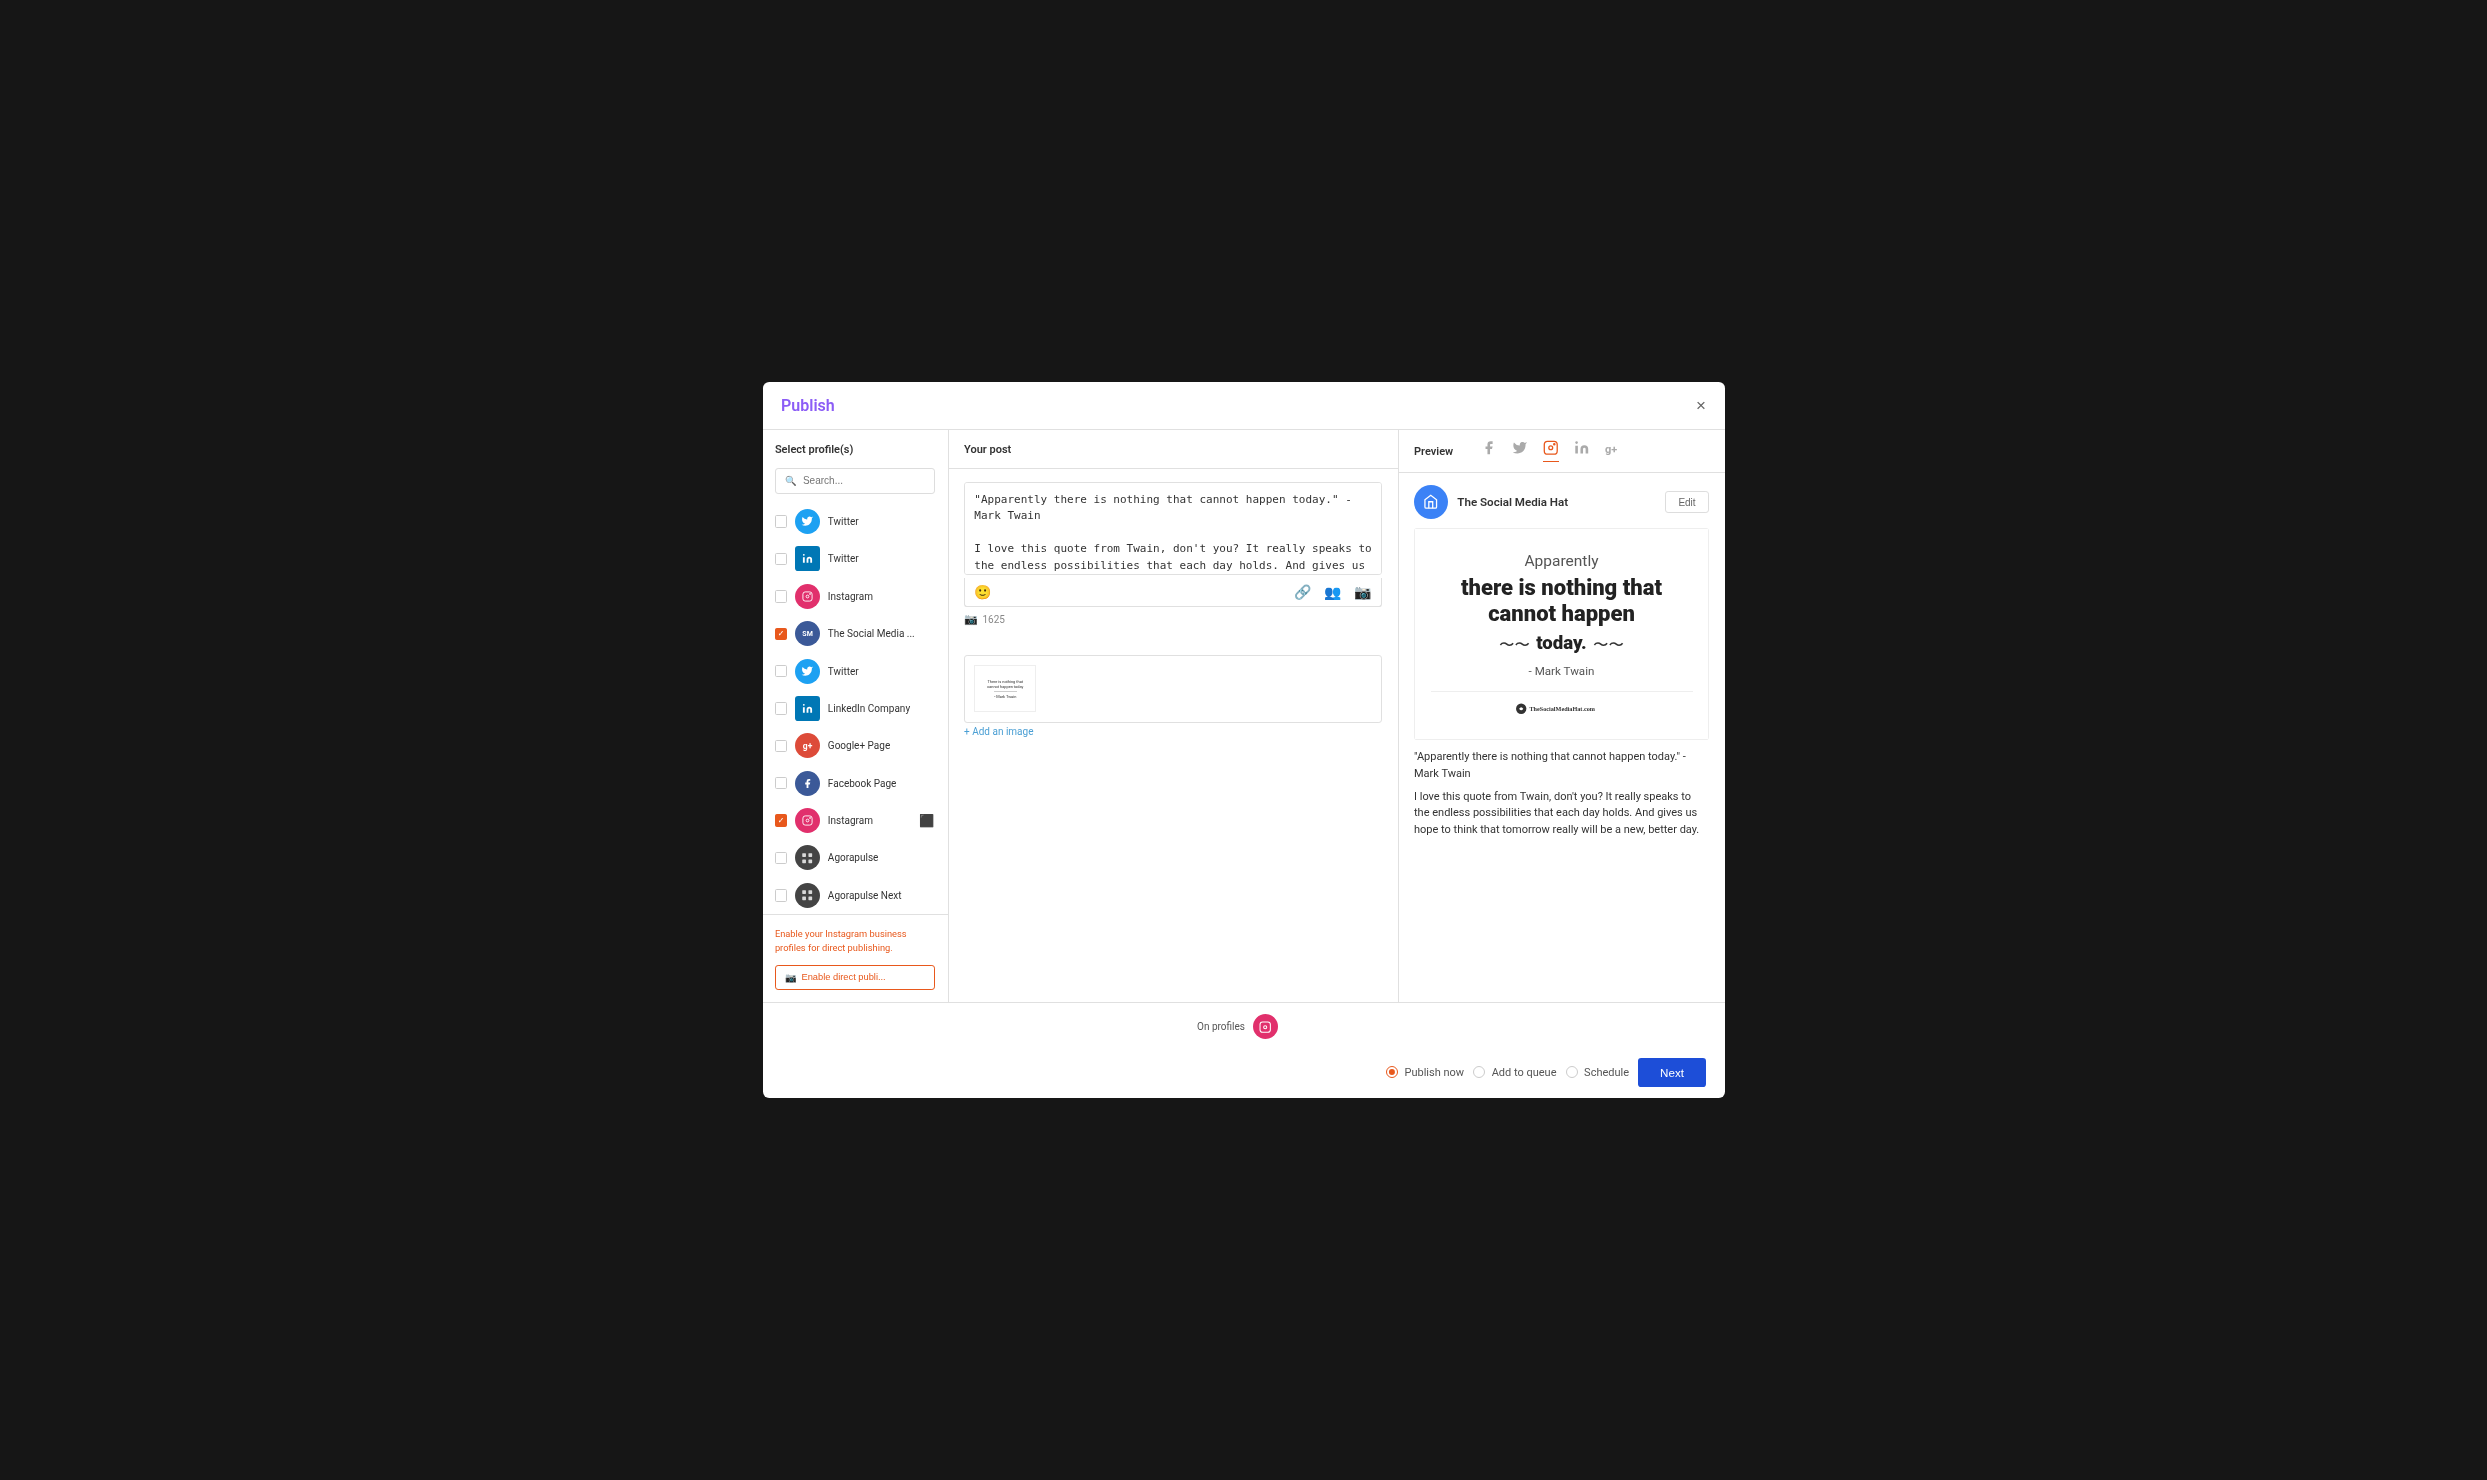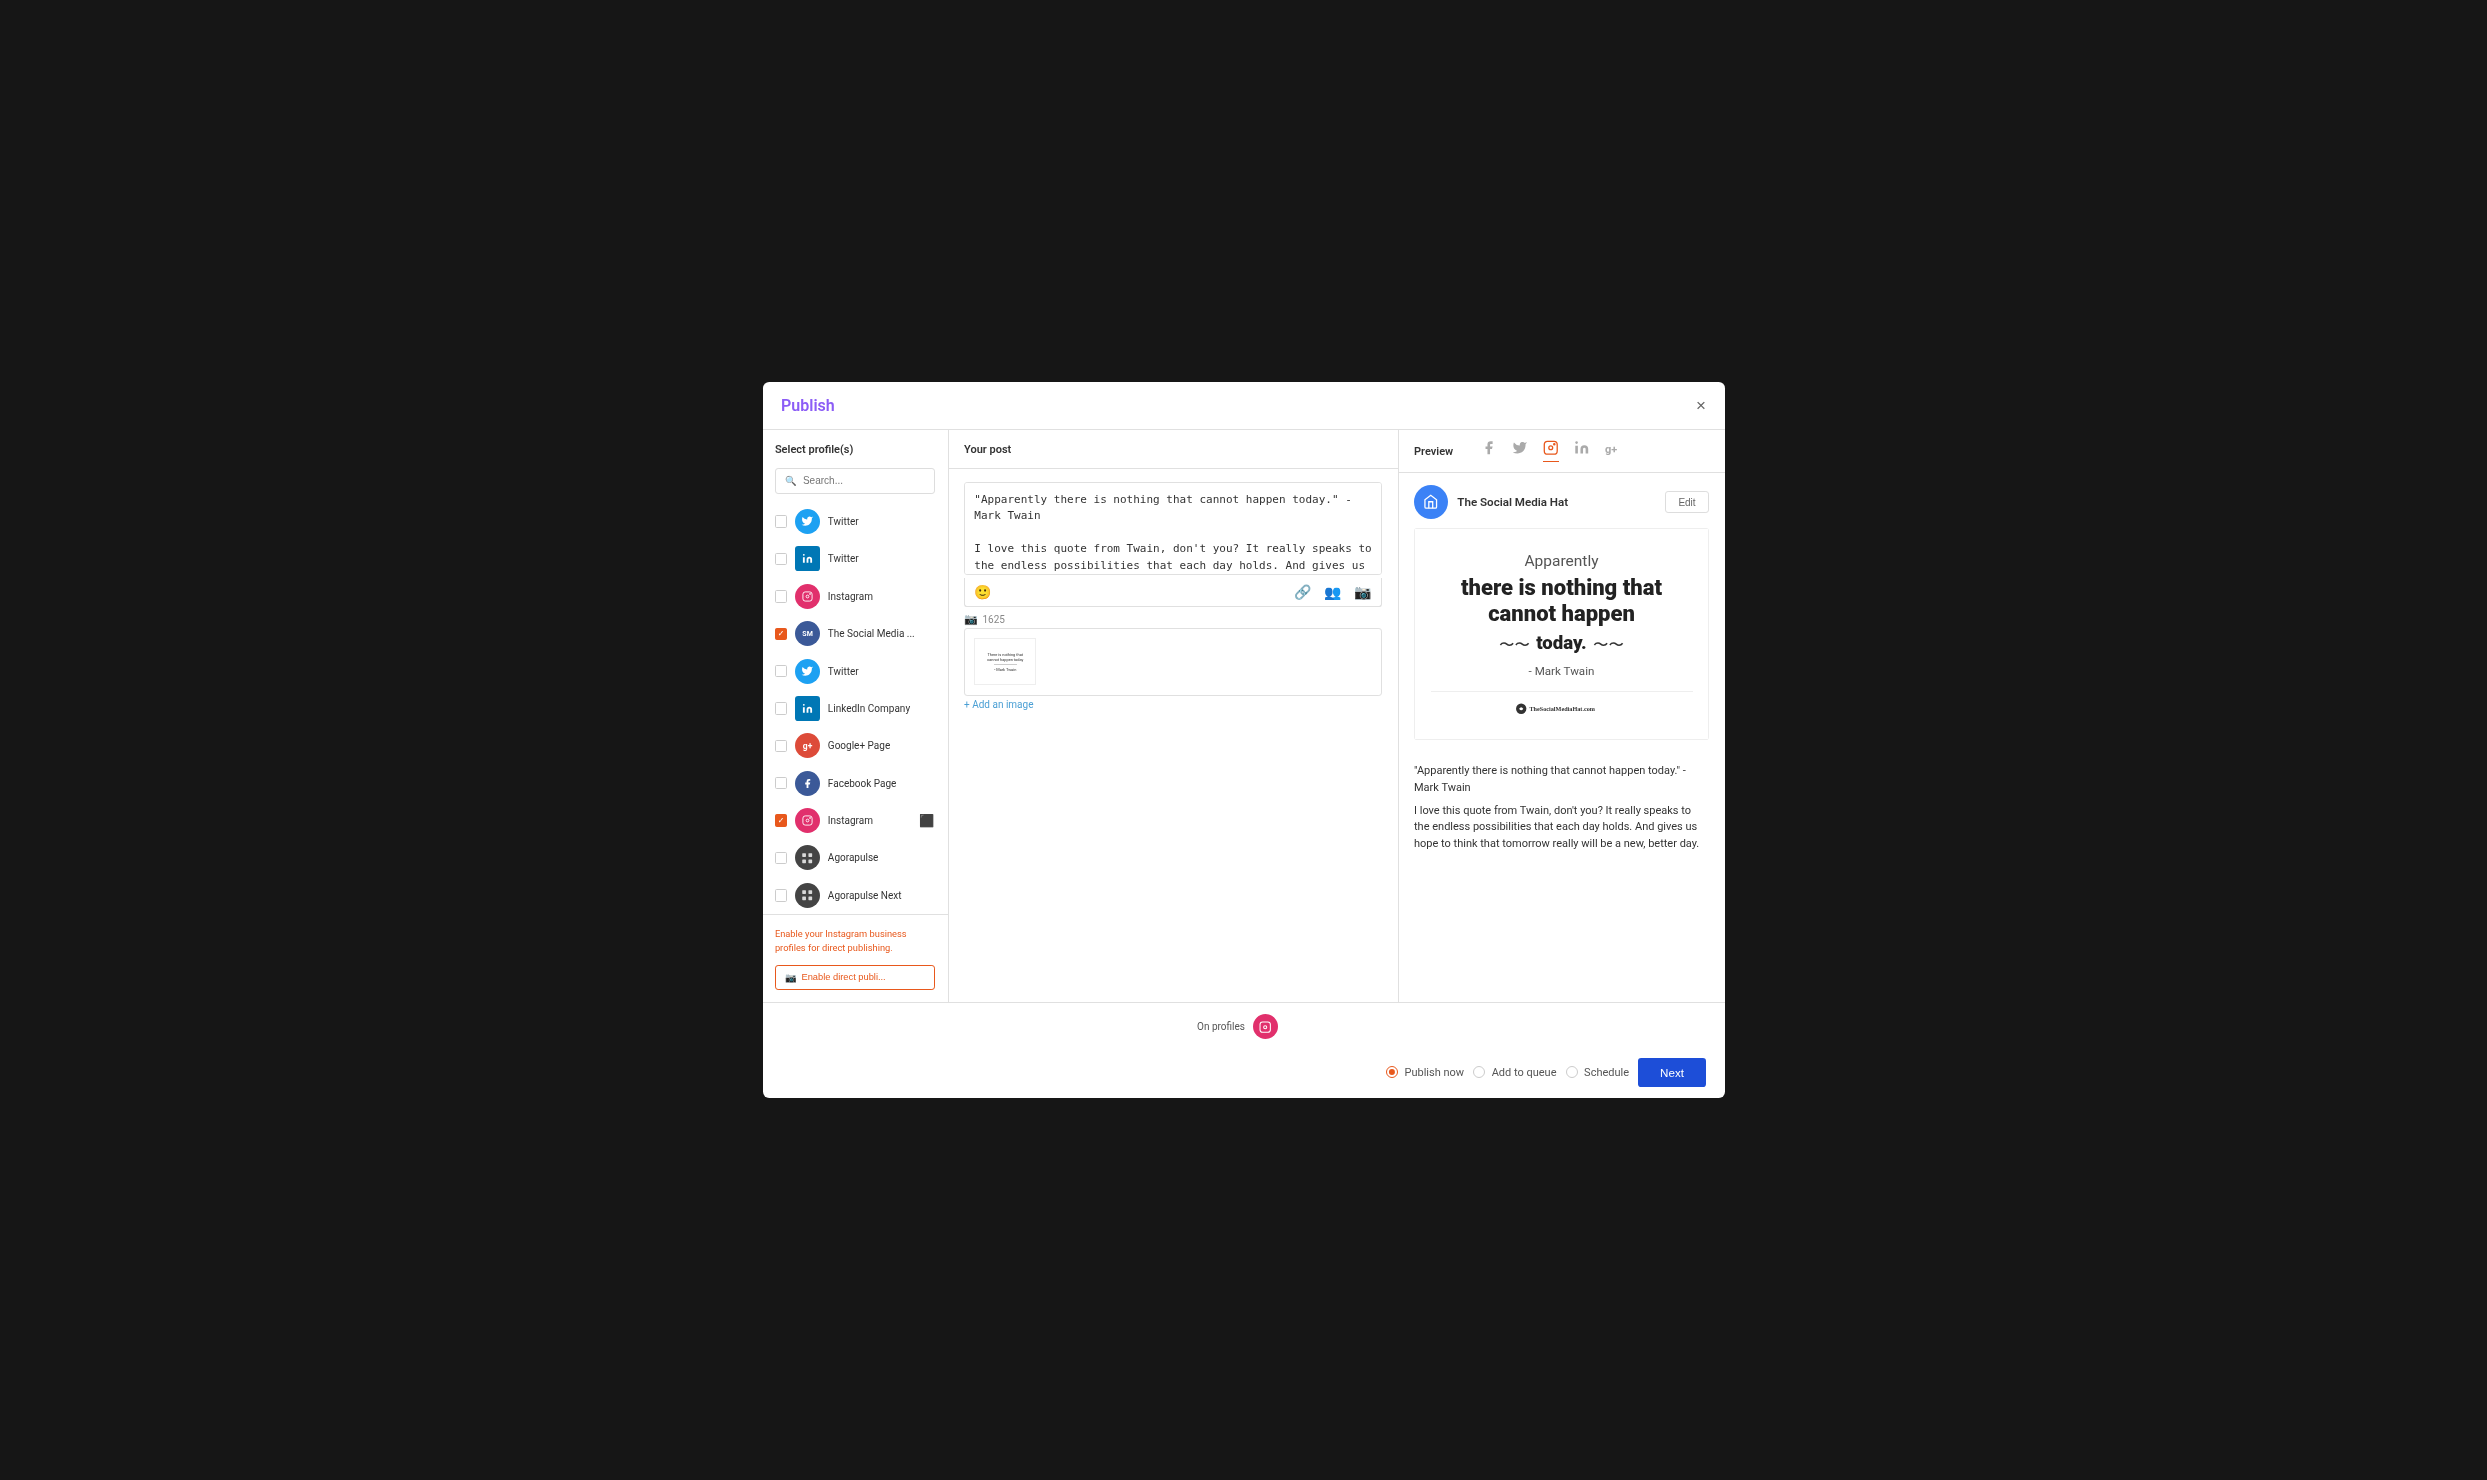--- a/index.html
+++ b/index.html
@@ -242,21 +242,21 @@
       align-items: center;
       gap: 4.7px;
       font-size: 10px;
       color: #888;
     }
     .char-icon {
       color: #e1306c;
       font-size: 11px;
     }
     .image-section {
-      margin-top: 2px;
+      margin-top: 29px;
     }
     .image-preview {
       border: 0.8px solid #e0e0e0;
       border-radius: 3.1px;
       padding: 9.3px;
       display: flex;
       gap: 9.3px;
       align-items: flex-start;
     }
     
@@ -357,21 +357,21 @@
     .edit-btn {
       border: 0.8px solid #ddd;
       background: white;
       color: #666;
       padding: 4.7px 12.4px;
       border-radius: 3.1px;
       font-size: 10px;
       cursor: pointer;
     }
     .preview-image-container {
-      margin-bottom: 23px;
+      margin-bottom: 9px;
       border-radius: 3.1px;
       overflow: hidden;
     }
     .preview-quote-image {
       width: 100%;
       background: white;
       padding: 23px 15.5px;
       text-align: center;
       border: 0.8px solid #eee;
     }

